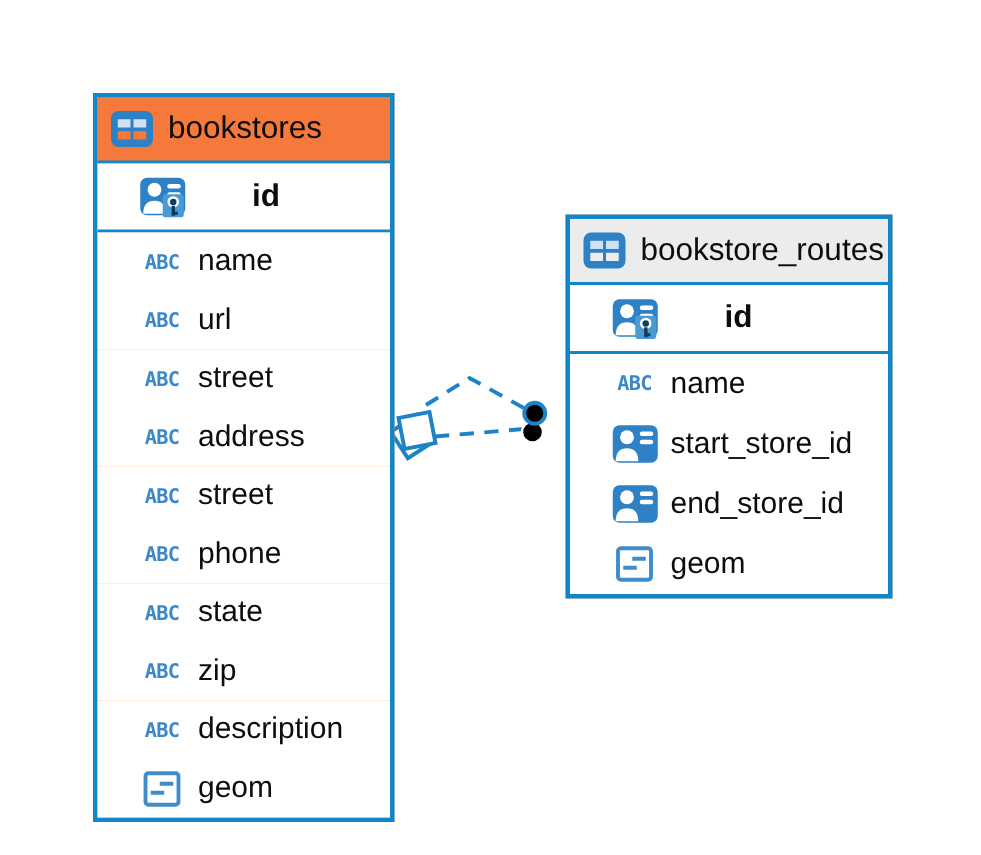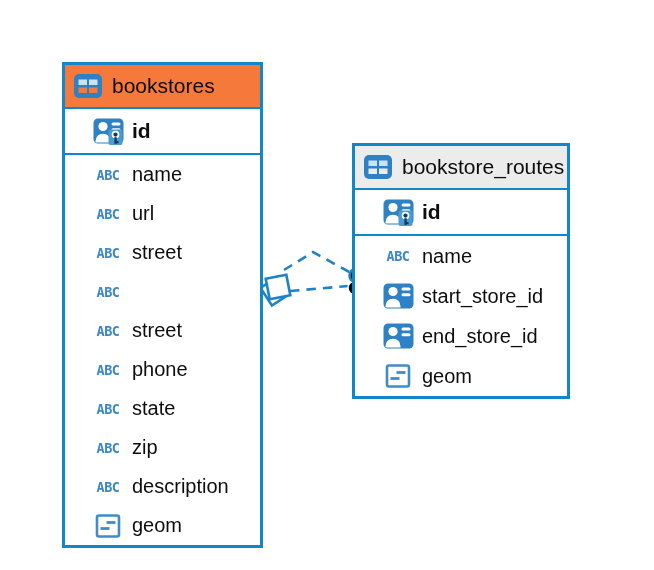--- a/index.html
+++ b/index.html
@@ -11,21 +11,21 @@
   .canvas{position:absolute;inset:0;}
   .overlay{position:absolute;left:0;top:0;pointer-events:none;}
   .erd-table{
     position:absolute;
     background:#fdba74;
     border:3px solid var(--accent);
     box-sizing:border-box;
     z-index:2;
   }
   .t0{left:62px;top:62px;width:201px;}
-  .t1{left:352px;top:143px;width:218px;}
+  .t1{left:377px;top:143px;width:218px;}
   .t-header{
     height:42px;
     border-bottom:2px solid var(--accent);
     display:flex;align-items:center;
     padding-left:8px;gap:9px;
     font-size:21px;color:#0d0d0d;
     white-space:nowrap;
   }
   .rows{display:block;}
   .row{
@@ -35,21 +35,21 @@
     font-size:20px;color:#0d0d0d;
     white-space:nowrap;
     background:#fff;
   }
   .t1 .row{height:40px;}
   .row.key-row{
     height:44px;
     border-bottom:2px solid var(--accent);
   }
   .t1 .row.key-row{height:44px;}
-  .key-row .clabel{font-weight:bold;font-size:21px;}
+  .key-row .clabel{font-weight:bold;font-size:21px;margin-left:36px;}
   .cicon{
     width:32px;min-width:32px;
     display:flex;align-items:center;justify-content:center;margin-left:20px;
   }
   .hicon{display:flex;align-items:center;}
   .abc{
     font-family:"DejaVu Sans Mono", monospace;
     font-weight:bold;font-size:13.5px;letter-spacing:-0.5px;
     color:#3b87c9;
   }
@@ -123,20 +123,21 @@
         <div class="row">
           <span class="cicon">
             <span class="abc">ABC</span>
           </span>
           <span class="clabel">street</span>
         </div>
         <div class="row">
           <span class="cicon">
             <span class="abc">ABC</span>
           </span>
+          <span class="clabel">address</span>
         </div>
         <div class="row">
           <span class="cicon">
             <span class="abc">ABC</span>
           </span>
           <span class="clabel">street</span>
         </div>
         <div class="row">
           <span class="cicon">
             <span class="abc">ABC</span>

